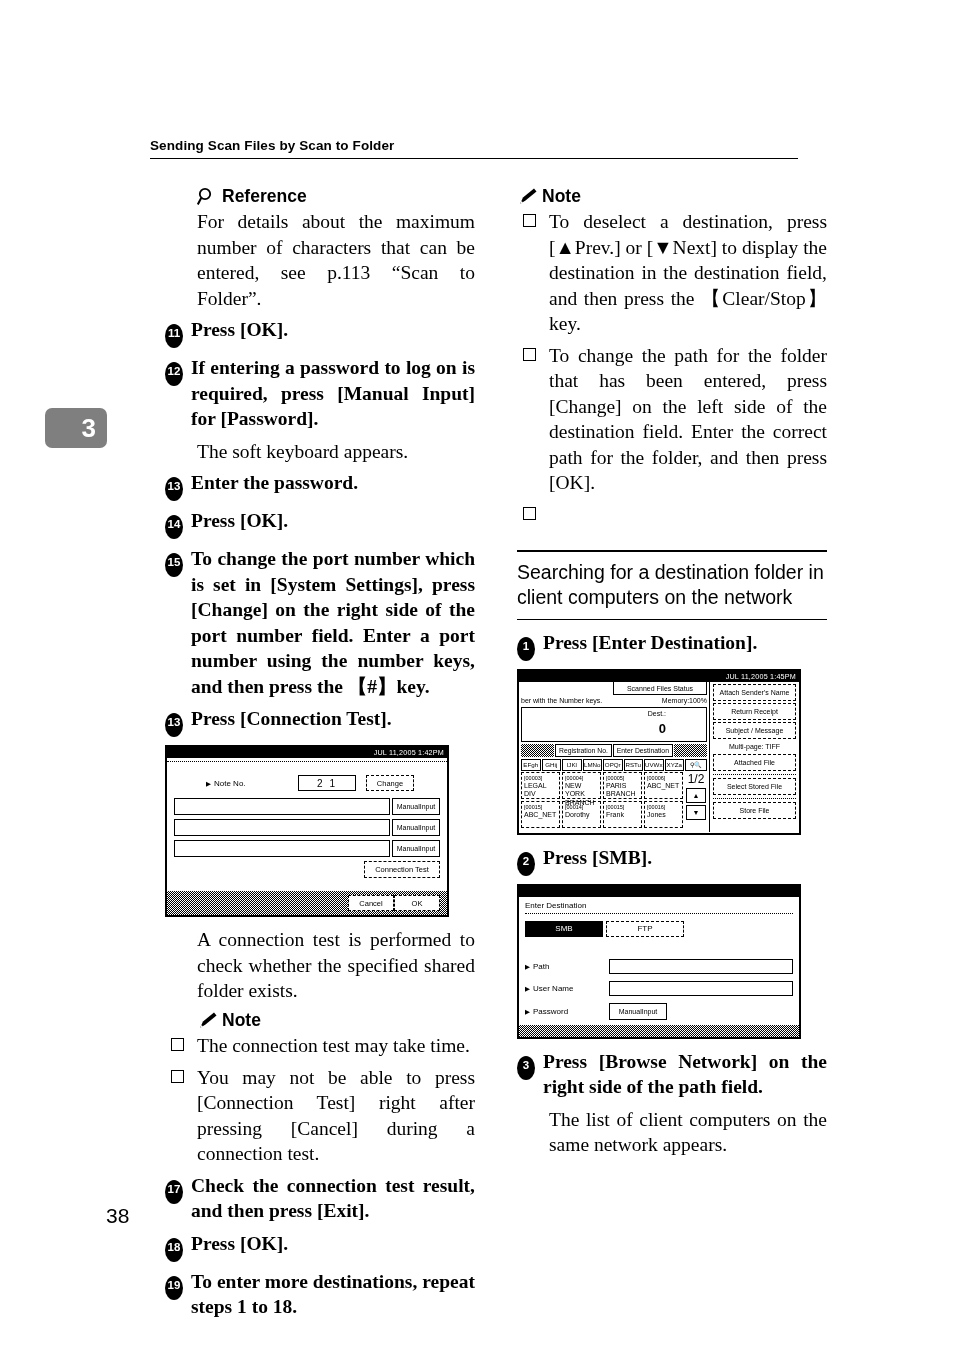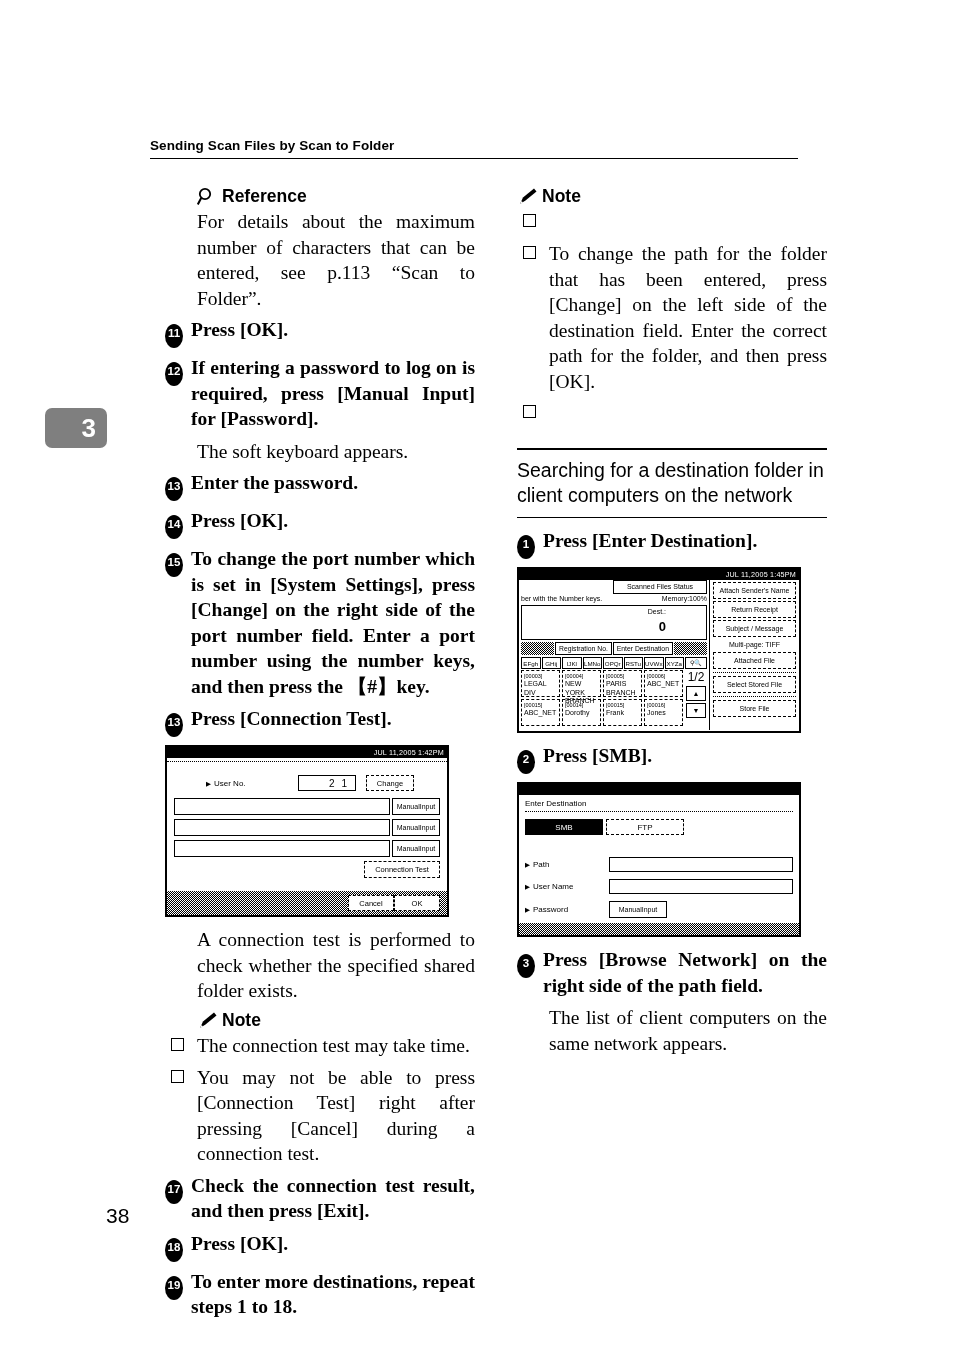--- a/index.html
+++ b/index.html
@@ -132,21 +132,21 @@
 
   
   .lcd1 { width:284px; height:172px; }
   .lcd1 .body { padding:5px 7px 0 7px; height:137px; box-sizing:border-box;
                 border-top:1px dotted #000; margin-top:3px; }
   .row1 { display:flex; align-items:center; margin:8px 0 7px 0; }
   .lbl-arrow { font-size:8px; margin-left:32px; width:92px; }
   .lbl-arrow:before { content:"\25B6"; font-size:6.5px; margin-right:3px; }
   .valbox {
     border:1.5px solid #000; width:58px; height:16px;
-    font-size:10px; text-align:right; padding-right:6px;
+    font-size:10px; text-align:right; padding-right:18px;
     line-height:16px; box-sizing:border-box; letter-spacing:2px;
   }
   .btn {
     border:1px dashed #000; font-size:7.5px; text-align:center;
     box-sizing:border-box; background:#fff;
     display:flex; align-items:center; justify-content:center;
   }
   .btn.solid { border:1px solid #000; }
   .btn-change { width:48px; height:16px; margin-left:10px; }
   .fieldrow { display:flex; align-items:center; margin-bottom:4px; }
@@ -298,21 +298,21 @@
       <div class="step-num"><span class="circ">13</span></div>
       <div class="step-body">Press [Connection Test].</div>
     </div>
 
     <div class="lcd lcd1">
       <div class="lcd-topbar">
         <span>JUL 11,2005 1:42PM</span>
       </div>
       <div class="body">
         <div class="row1">
-          <div class="lbl-arrow">User No.</div>
+          <div class="lbl-arrow">Note No.</div>
           <div class="valbox">2 1</div>
           <div class="btn btn-change">Change</div>
         </div>
         <div class="fieldrow">
           <div class="fld"></div>
           <div class="btn btn-mi solid">ManualInput</div>
         </div>
         <div class="fieldrow">
           <div class="fld"></div>
           <div class="btn btn-mi solid">ManualInput</div>
@@ -373,20 +373,21 @@
         <svg width="21" height="20" viewBox="0 0 21 20">
           <polygon points="3,17 6,10.5 17,1.5 19.5,4.5 8.5,13.5" fill="#000"></polygon>
           <polygon points="3,17 6,15.5 4.5,14" fill="#fff"></polygon>
         </svg>
       </span>
       <span>Note</span>
     </div>
 
     <div class="nb-item">
       <div class="nb-mark"><span class="sq"></span></div>
+      <div class="nb-text">To deselect a destination, press [▲Prev.] or [▼Next] to display the destination in the destination field, and then press the 【Clear/Stop】 key.</div>
     </div>
     <div class="nb-item">
       <div class="nb-mark"><span class="sq"></span></div>
       <div class="nb-text">To change the path for the folder that has been entered, press [Change] on the left side of the destination field. Enter the correct path for the folder, and then press [OK].</div>
     </div>
     <div class="nb-item">
       <div class="nb-mark"><span class="sq"></span></div>
     </div>
 
     <div class="sec">

